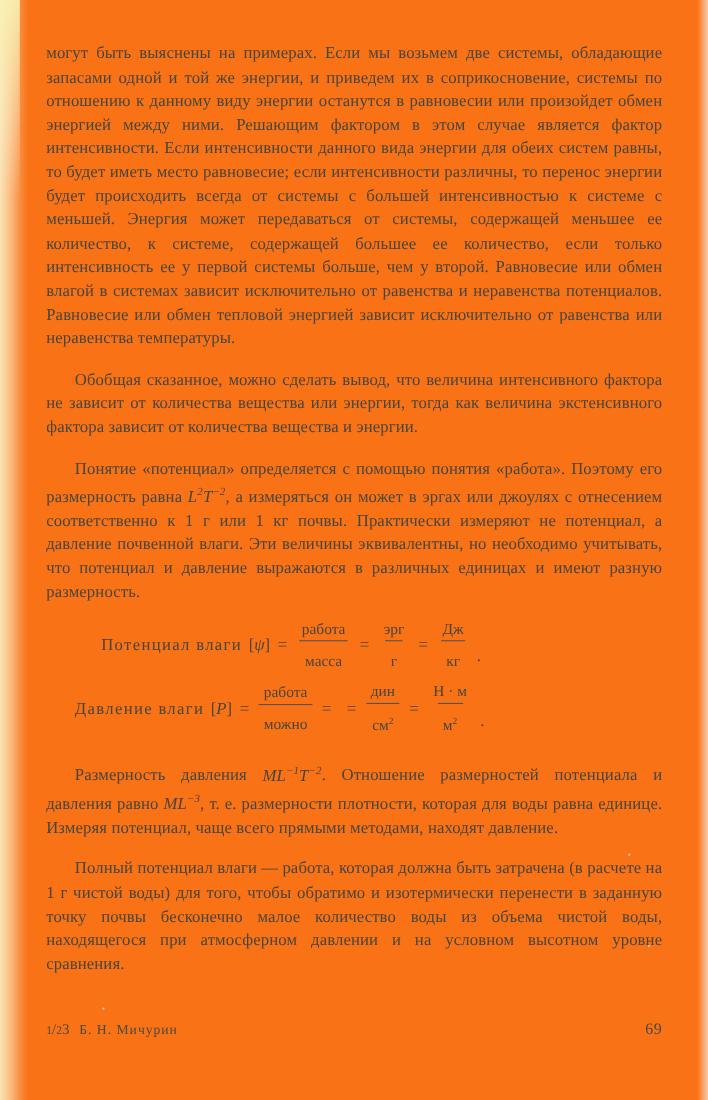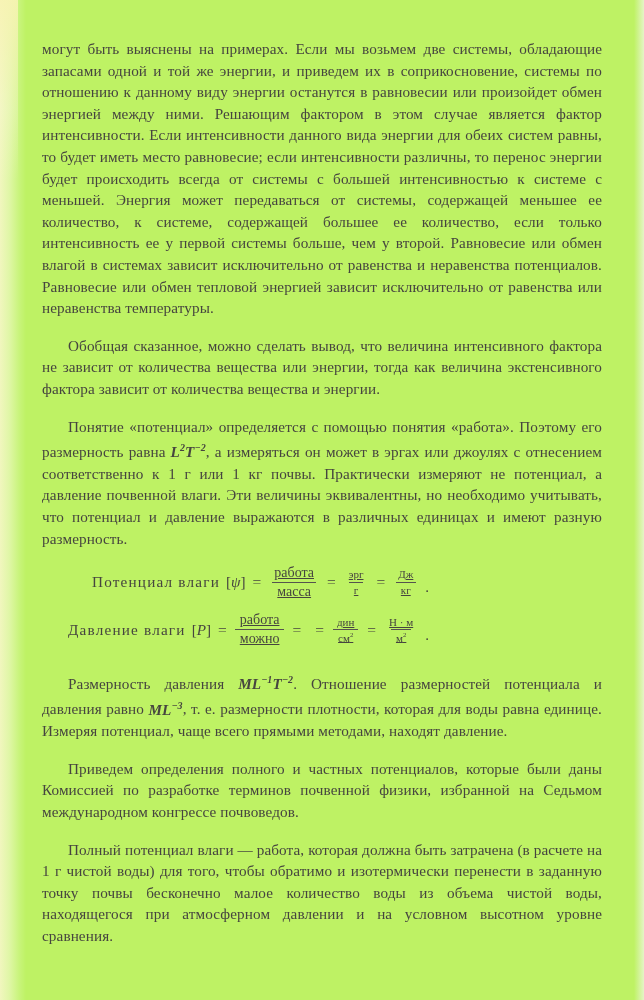--- a/index.html
+++ b/index.html
@@ -4,21 +4,21 @@
 <style>
   html, body {
     margin: 0;
     padding: 0;
     background: #ffffff;
   }
   .page {
     position: relative;
     width: 644px;
     height: 1000px;
-    background: #bef264;
+    background: #f97316;
     overflow: hidden;
     font-family: "Liberation Serif", "DejaVu Serif", serif;
     color: #3a3a38;
   }
   
   .gutter-tint {
     position: absolute;
     left: 0; top: 0;
     width: 26px; height: 100%;
     background: linear-gradient(to right,
@@ -71,21 +71,20 @@
   p.body.indent {
     text-indent: 26px;
   }
   p.body + p.body {
     margin-top: 16px;
   }
 
   .mathi {
     font-family: "Liberation Serif", "DejaVu Serif", serif;
     font-style: italic;
-    font-weight: bold;
   }
   sup.exp {
     font-size: 0.66em;
     vertical-align: super;
     font-style: italic;
   }
 
   
   .eq-block {
     margin: 13px 0 0 0;
@@ -117,29 +116,27 @@
     display: inline-flex;
     flex-direction: column;
     align-items: center;
     vertical-align: middle;
     line-height: 1.12;
     margin: 0 1px;
   }
   .frac .num {
     font-size: 14px;
     padding: 0 5px 1px 5px;
-    text-decoration: underline;
   }
   .frac .den {
     font-size: 14px;
-    padding: 1px 5px 0 5px;
+    padding: 11px 5px 0 5px;
     border-top: 1.2px solid #55544e;
-    text-decoration: underline;
-  }
-  .frac.small .num, .frac.small .den { font-size: 11px; }
+  }
+  .frac.small .num, .frac.small .den { font-size: 14px; }
   .eq-period { margin-left: 6px; align-self: flex-end; padding-bottom: 3px; }
 
   sup.tiny {
     font-size: 0.62em;
     vertical-align: super;
   }
 
   
   .footer {
     position: absolute;
@@ -230,20 +227,26 @@
       <span class="eq-eqsign">=</span>
       <span class="frac small">
         <span class="num">Н · м</span>
         <span class="den"><span>м</span><sup class="tiny">2</sup></span>
       </span>
       <span class="eq-period">.</span>
     </div>
 
     <p class="body indent" style="margin-top:22px;"><span>Размерность давления </span><span class="mathi"><span>ML</span><sup class="exp">−1</sup><span>T</span><sup class="exp">−2</sup></span><span>. Отношение  размерностей потенциала и давления равно </span><span class="mathi"><span>ML</span><sup class="exp">−3</sup></span><span>, т. е. размерности плотности, которая для воды равна  единице. Измеряя  потенциал, чаще всего прямыми методами, находят давление.</span></p>
 
-    <p class="body indent">Приведем определения полного и частных потенциалов, которые были даны Комиссией по разработке терминов почвенной физики, избранной на Седьмом международном конгрессе почвоведов.</p>
 
     <p class="body indent">Полный потенциал влаги — работа, которая должна быть затрачена (в расчете на 1 г чистой воды) для того, чтобы обратимо и изотермически перенести в заданную точку почвы бесконечно малое количество воды из объема чистой воды, находящегося при атмосферном давлении и на условном  высотном уровне сравнения.</p>
 
   </div>
 
+  <div class="footer">
+    <div class="footer-left">
+      <span class="sig-mark"><span class="fr">1</span>/<span class="fr">2</span><span>3</span></span>
+      <span class="author-name">Б. Н. Мичурин</span>
+    </div>
+    <span class="page-num">69</span>
+  </div>
 
 </div>
 
 </body></html>

